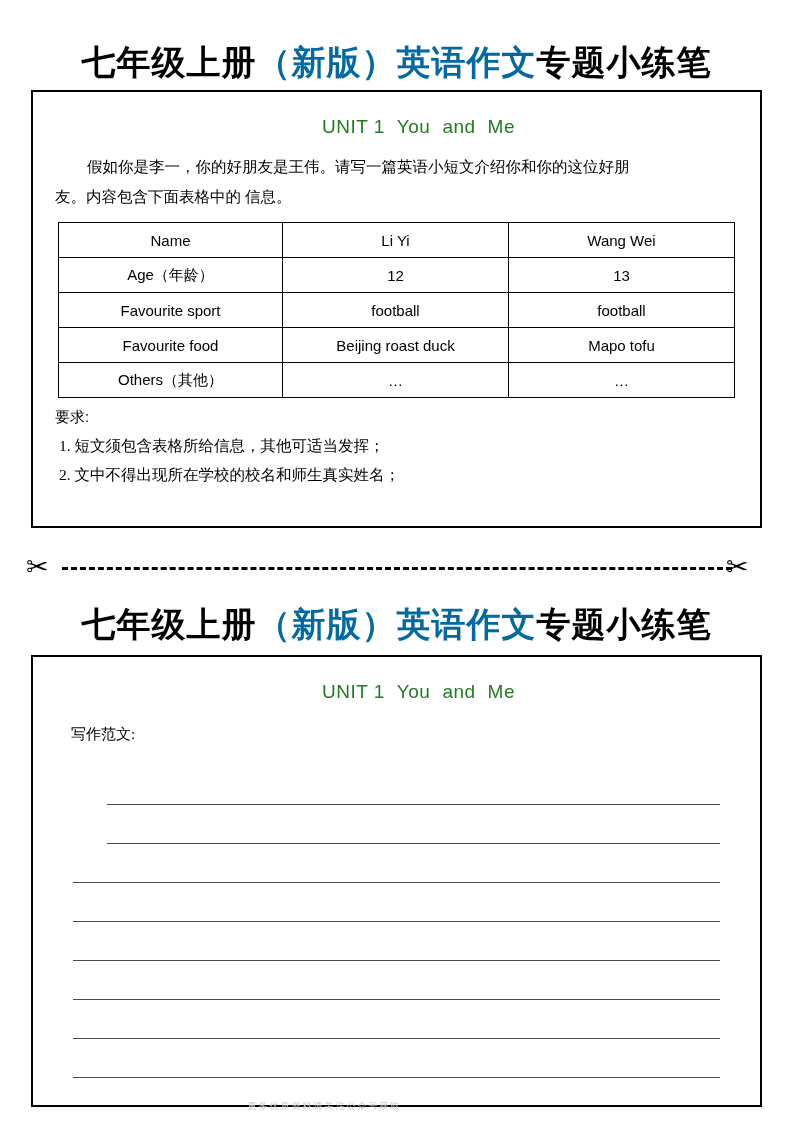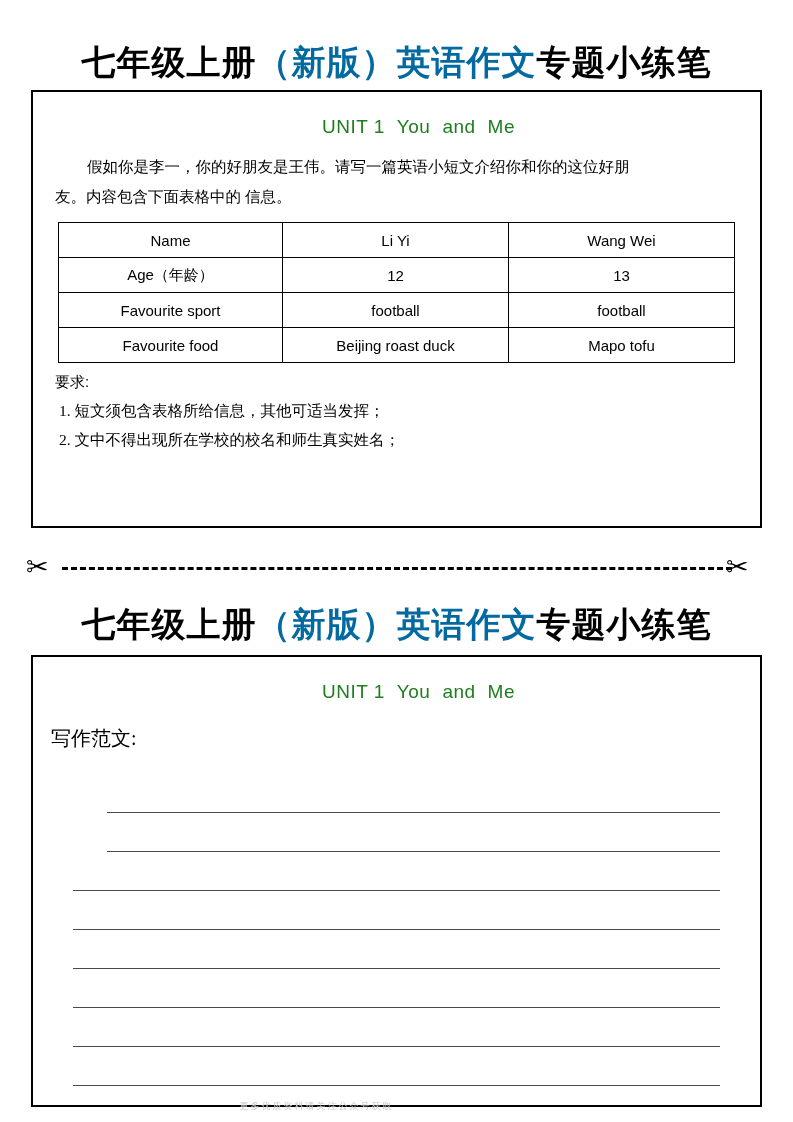--- a/index.html
+++ b/index.html
@@ -128,38 +128,38 @@
     font-size: 27px; line-height: 34px;
   }
   #cutline .sc-right {
     position: absolute; left: 726px; top: 3px;
     font-size: 27px; line-height: 34px;
   }
 
   
   .write-label {
     font-family: "Liberation Serif", serif;
-    font-size: 20px;
-    margin: 22px 0 0 18px;
+    font-size: 15px;
+    margin: 22px 0 0 38px;
   }
   .lines {
     margin: 22px 40px 0 40px;
   }
   .lines .ln {
     border-bottom: 1px solid #4a4a4a;
     height: 38px;
   }
   .lines .ln.short {
     margin-left: 34px;
   }
 
   
   #footer-note {
     position: absolute;
-    left: 0;
+    left: 8px;
     top: 1100px;
     width: 633px;
     text-align: center;
     font-family: Liberation Serif, serif;
     font-size: 9px;
     color: #c9c9c9;
     letter-spacing: 2px;
   }
 </style>
 </head>
@@ -197,20 +197,25 @@
         <tr>
           <td class="c0">Favourite sport</td>
           <td class="c1">football</td>
           <td class="c2">football</td>
         </tr>
         <tr>
           <td class="c0">Favourite food</td>
           <td class="c1">Beijing roast duck</td>
           <td class="c2">Mapo tofu</td>
         </tr>
+        <tr>
+          <td class="c0">Others（其他）</td>
+          <td class="c1">…</td>
+          <td class="c2">…</td>
+        </tr>
       </tbody>
     </table>
 
     <div class="req-title">要求:</div>
     <div class="req-item">1. 短文须包含表格所给信息，其他可适当发挥；</div>
     <div class="req-item">2. 文中不得出现所在学校的校名和师生真实姓名；</div>
   </div>
 
   <div id="cutline">
     <span class="sc-left">✂</span>

